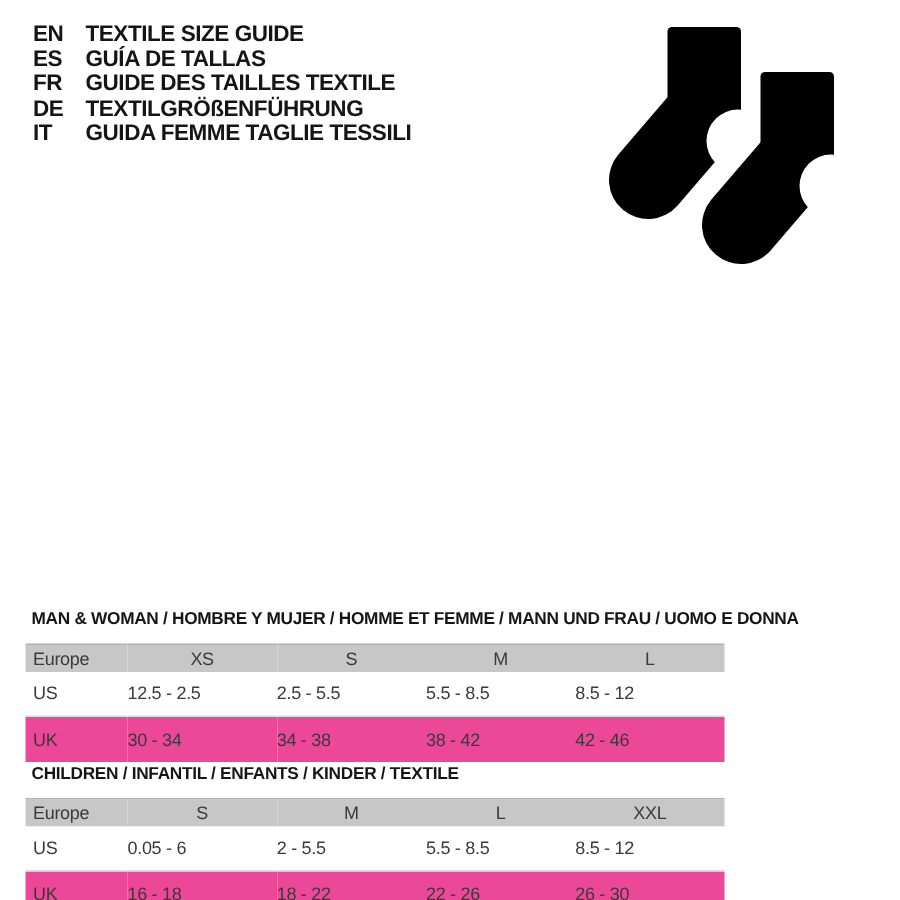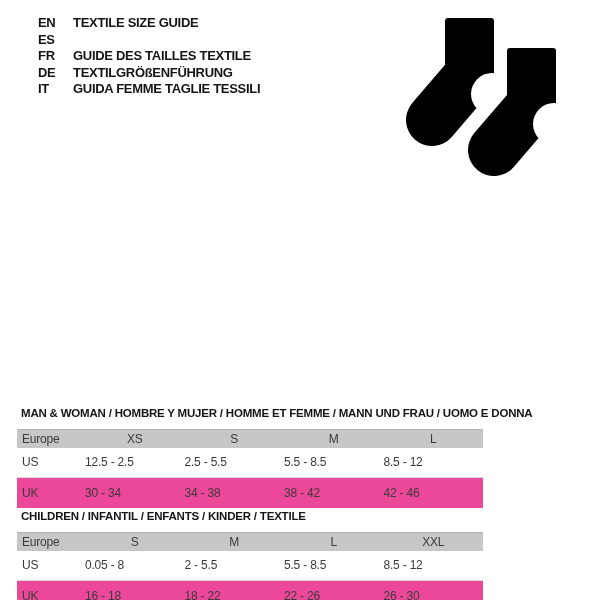--- a/index.html
+++ b/index.html
@@ -14,26 +14,25 @@
     width: 600px; height: 600px;
     background: #ffffff;
     overflow: hidden;
   }
 
   
   .lang-block { position: absolute; left: 22px; top: 15px; }
   .lang-row {
     display: flex;
     font-weight: 700;
-    font-size: 13px;
+    font-size: 15px;
     line-height: 16.6px;
     color: #151515;
     letter-spacing: -0.3px;
     white-space: nowrap;
-    margin-left: 16px;
   }
   .lang-code { width: 35px; flex: 0 0 35px; }
 
   .category-line {
     position: absolute; left: 22px; top: 108px;
     font-weight: 700; font-size: 13px; color: #151515;
     letter-spacing: -0.3px; white-space: nowrap;
   }
 
   
@@ -75,20 +74,21 @@
 
 <div class="canvas">
 
   <div class="lang-block">
     <div class="lang-row">
       <span class="lang-code">EN</span>
       <span class="lang-label">TEXTILE SIZE GUIDE</span>
     </div>
     <div class="lang-row">
       <span class="lang-code">ES</span>
+      <span class="lang-label">GUÍA DE TALLAS</span>
     </div>
     <div class="lang-row">
       <span class="lang-code">FR</span>
       <span class="lang-label">GUIDE DES TAILLES TEXTILE</span>
     </div>
     <div class="lang-row">
       <span class="lang-code">DE</span>
       <span class="lang-label">TEXTILGRÖßENFÜHRUNG</span>
     </div>
     <div class="lang-row">
@@ -173,21 +173,21 @@
           <th>Europe</th>
           <th>S</th>
           <th>M</th>
           <th>L</th>
           <th>XXL</th>
         </tr>
       </thead>
       <tbody>
         <tr class="row-us">
           <td>US</td>
-          <td>0.05 - 8</td>
+          <td>0.05 - 6</td>
           <td>2 - 5.5</td>
           <td>5.5 - 8.5</td>
           <td>8.5 - 12</td>
         </tr>
         <tr class="row-uk">
           <td>UK</td>
           <td>16 - 18</td>
           <td>18 - 22</td>
           <td>22 - 26</td>
           <td>26 - 30</td>

